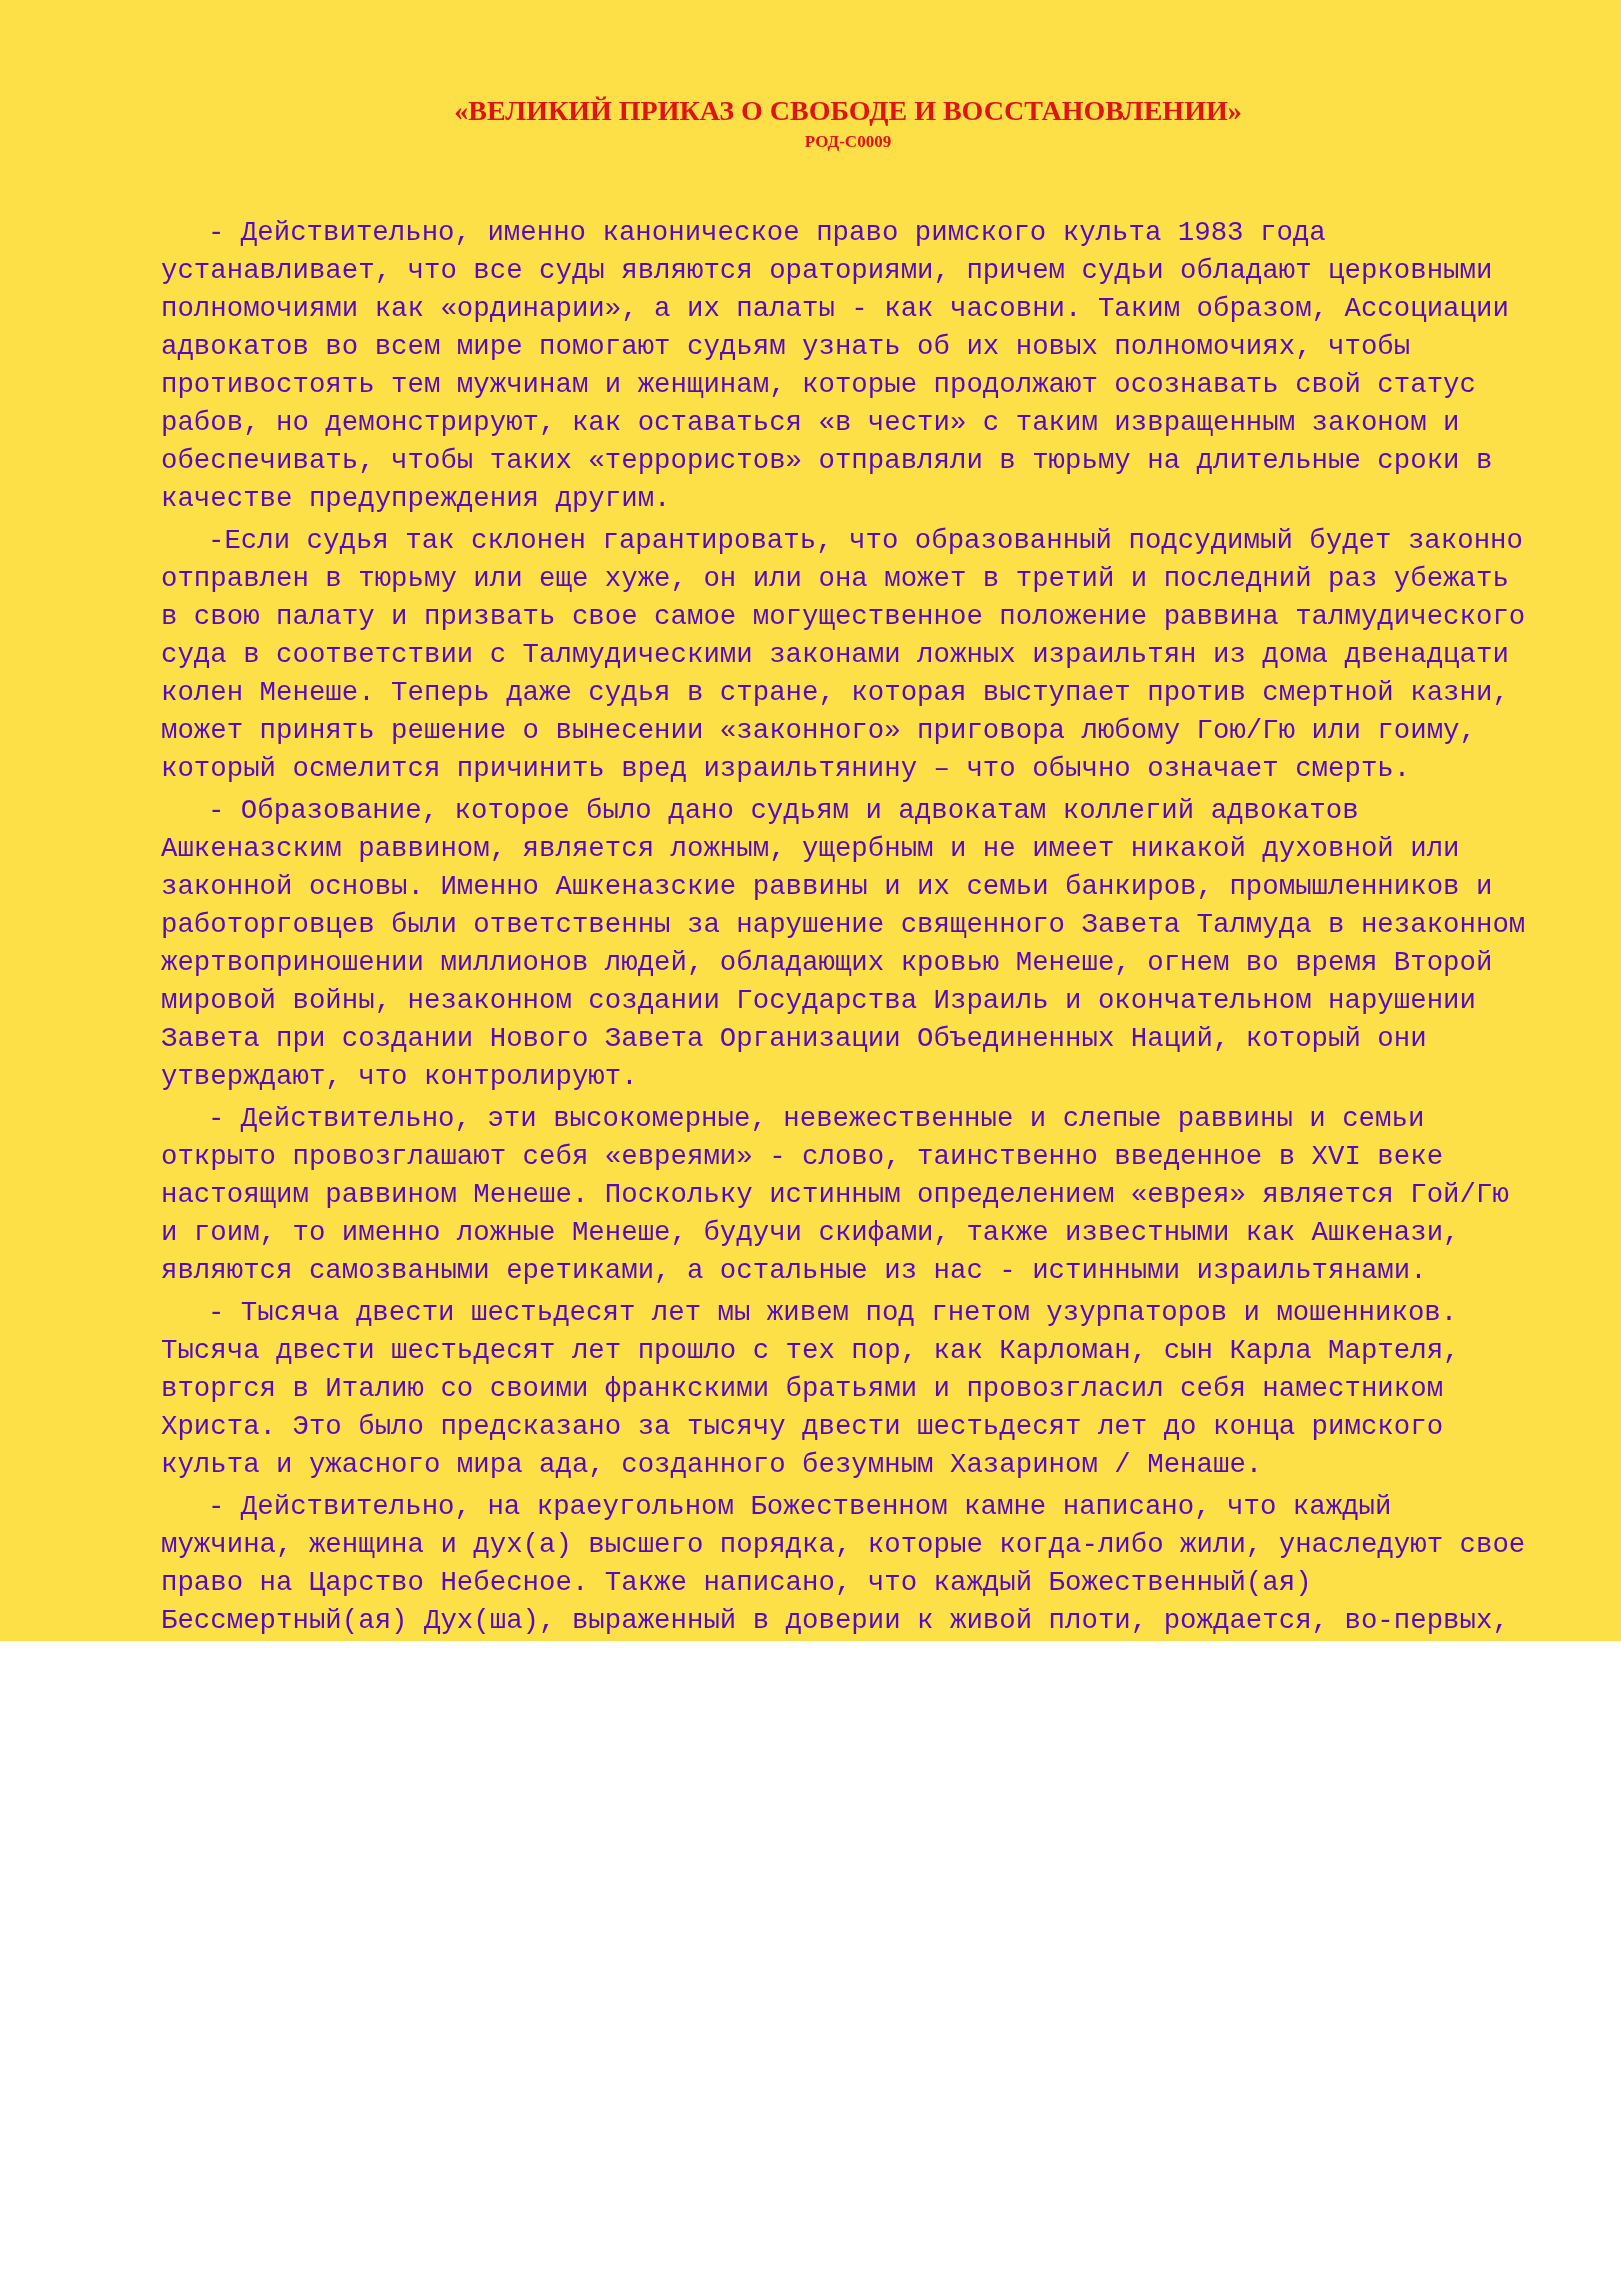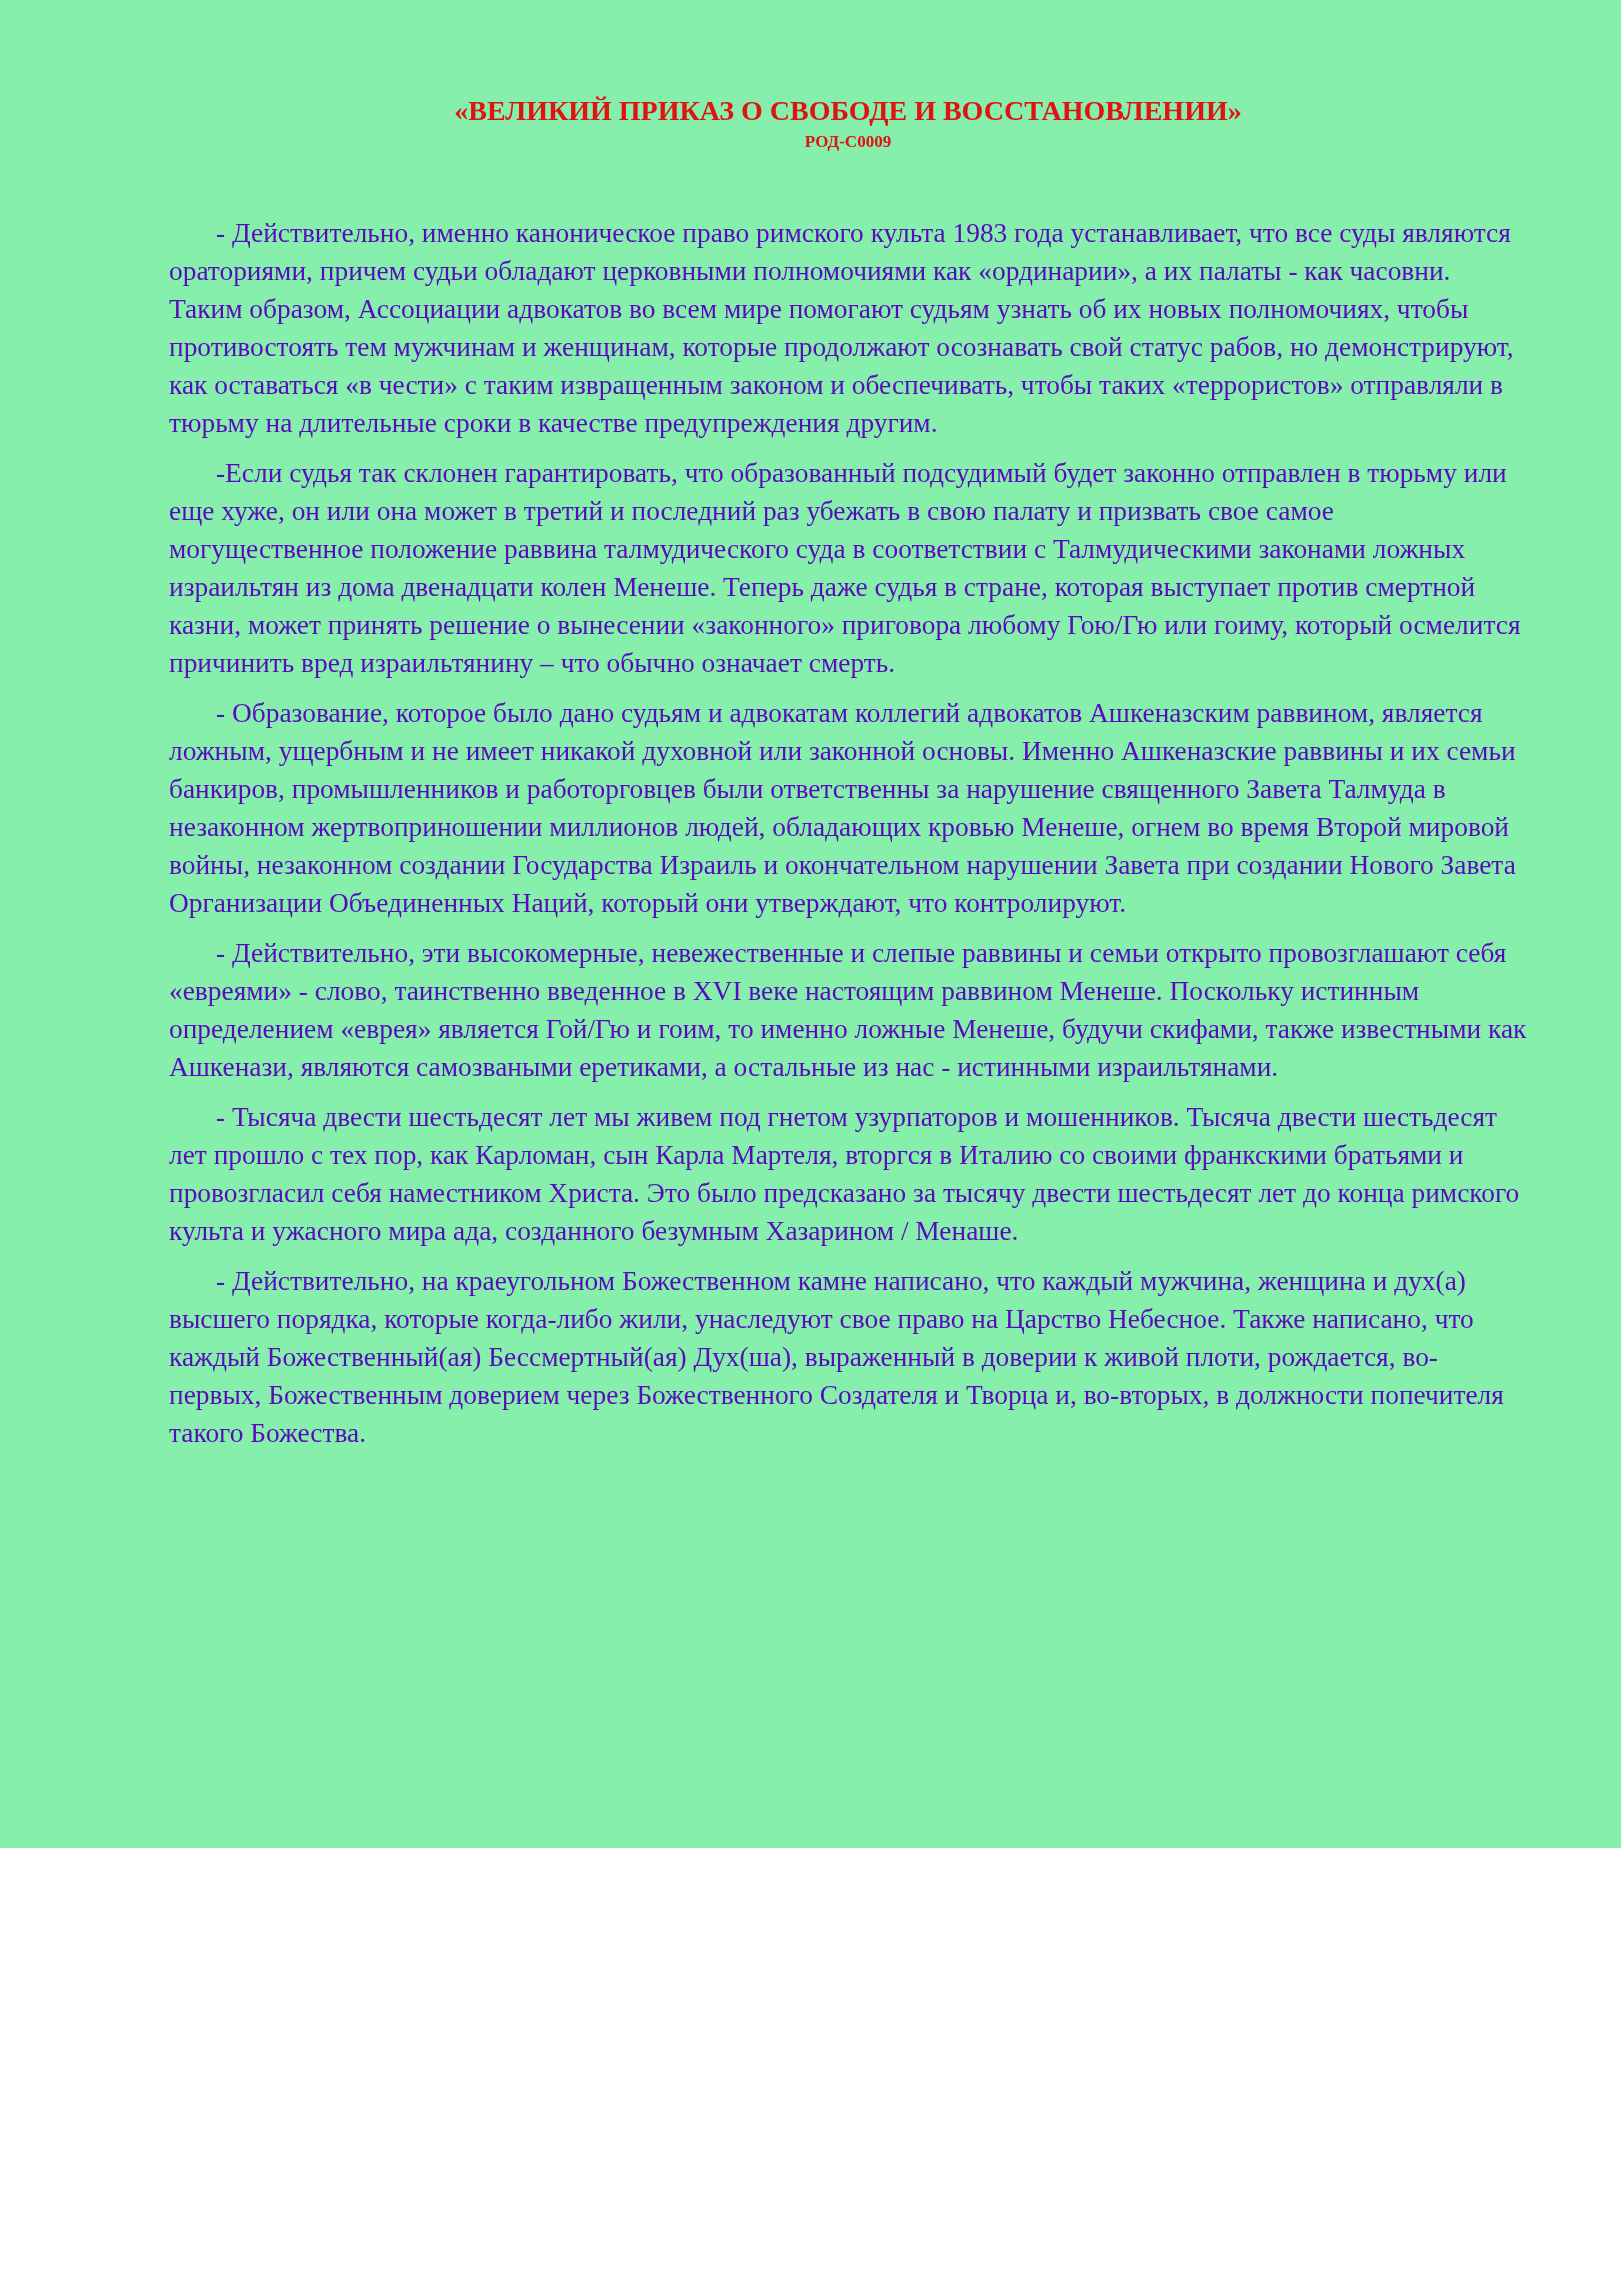--- a/index.html
+++ b/index.html
@@ -3,22 +3,22 @@
 <meta charset="utf-8">
 <style>
   html, body {
     margin: 0;
     padding: 0;
     background: #ffffff;
   }
   .page {
     position: relative;
     width: 1621px;
-    height: 1848px;
-    background: #86efac;
+    height: 1641px;
+    background: #fde047;
     font-family: "Liberation Serif", "DejaVu Serif", serif;
     box-sizing: border-box;
     padding: 94px 82px 0 157px;
     overflow: hidden;
   }
   .doc-header {
     text-align: center;
     color: #e01212;
     font-weight: bold;
   }
@@ -36,23 +36,24 @@
     line-height: 30px;
   }
   .doc-body {
     margin-top: 57px;
     color: #5a0abe;
     font-size: 27.4px;
     line-height: 38px;
     text-align: left;
   }
   .doc-body p {
-    margin: 12px;
+    margin: 4px;
     padding: 0;
     text-indent: 47px;
+    font-family: Liberation Mono, monospace;
   }
 </style>
 </head>
 <body>
 
 <div class="page">
 
   <div class="doc-header">
     <div class="doc-title">«ВЕЛИКИЙ ПРИКАЗ О СВОБОДЕ И ВОССТАНОВЛЕНИИ»</div>
     <div class="doc-code">РОД-С0009</div>

